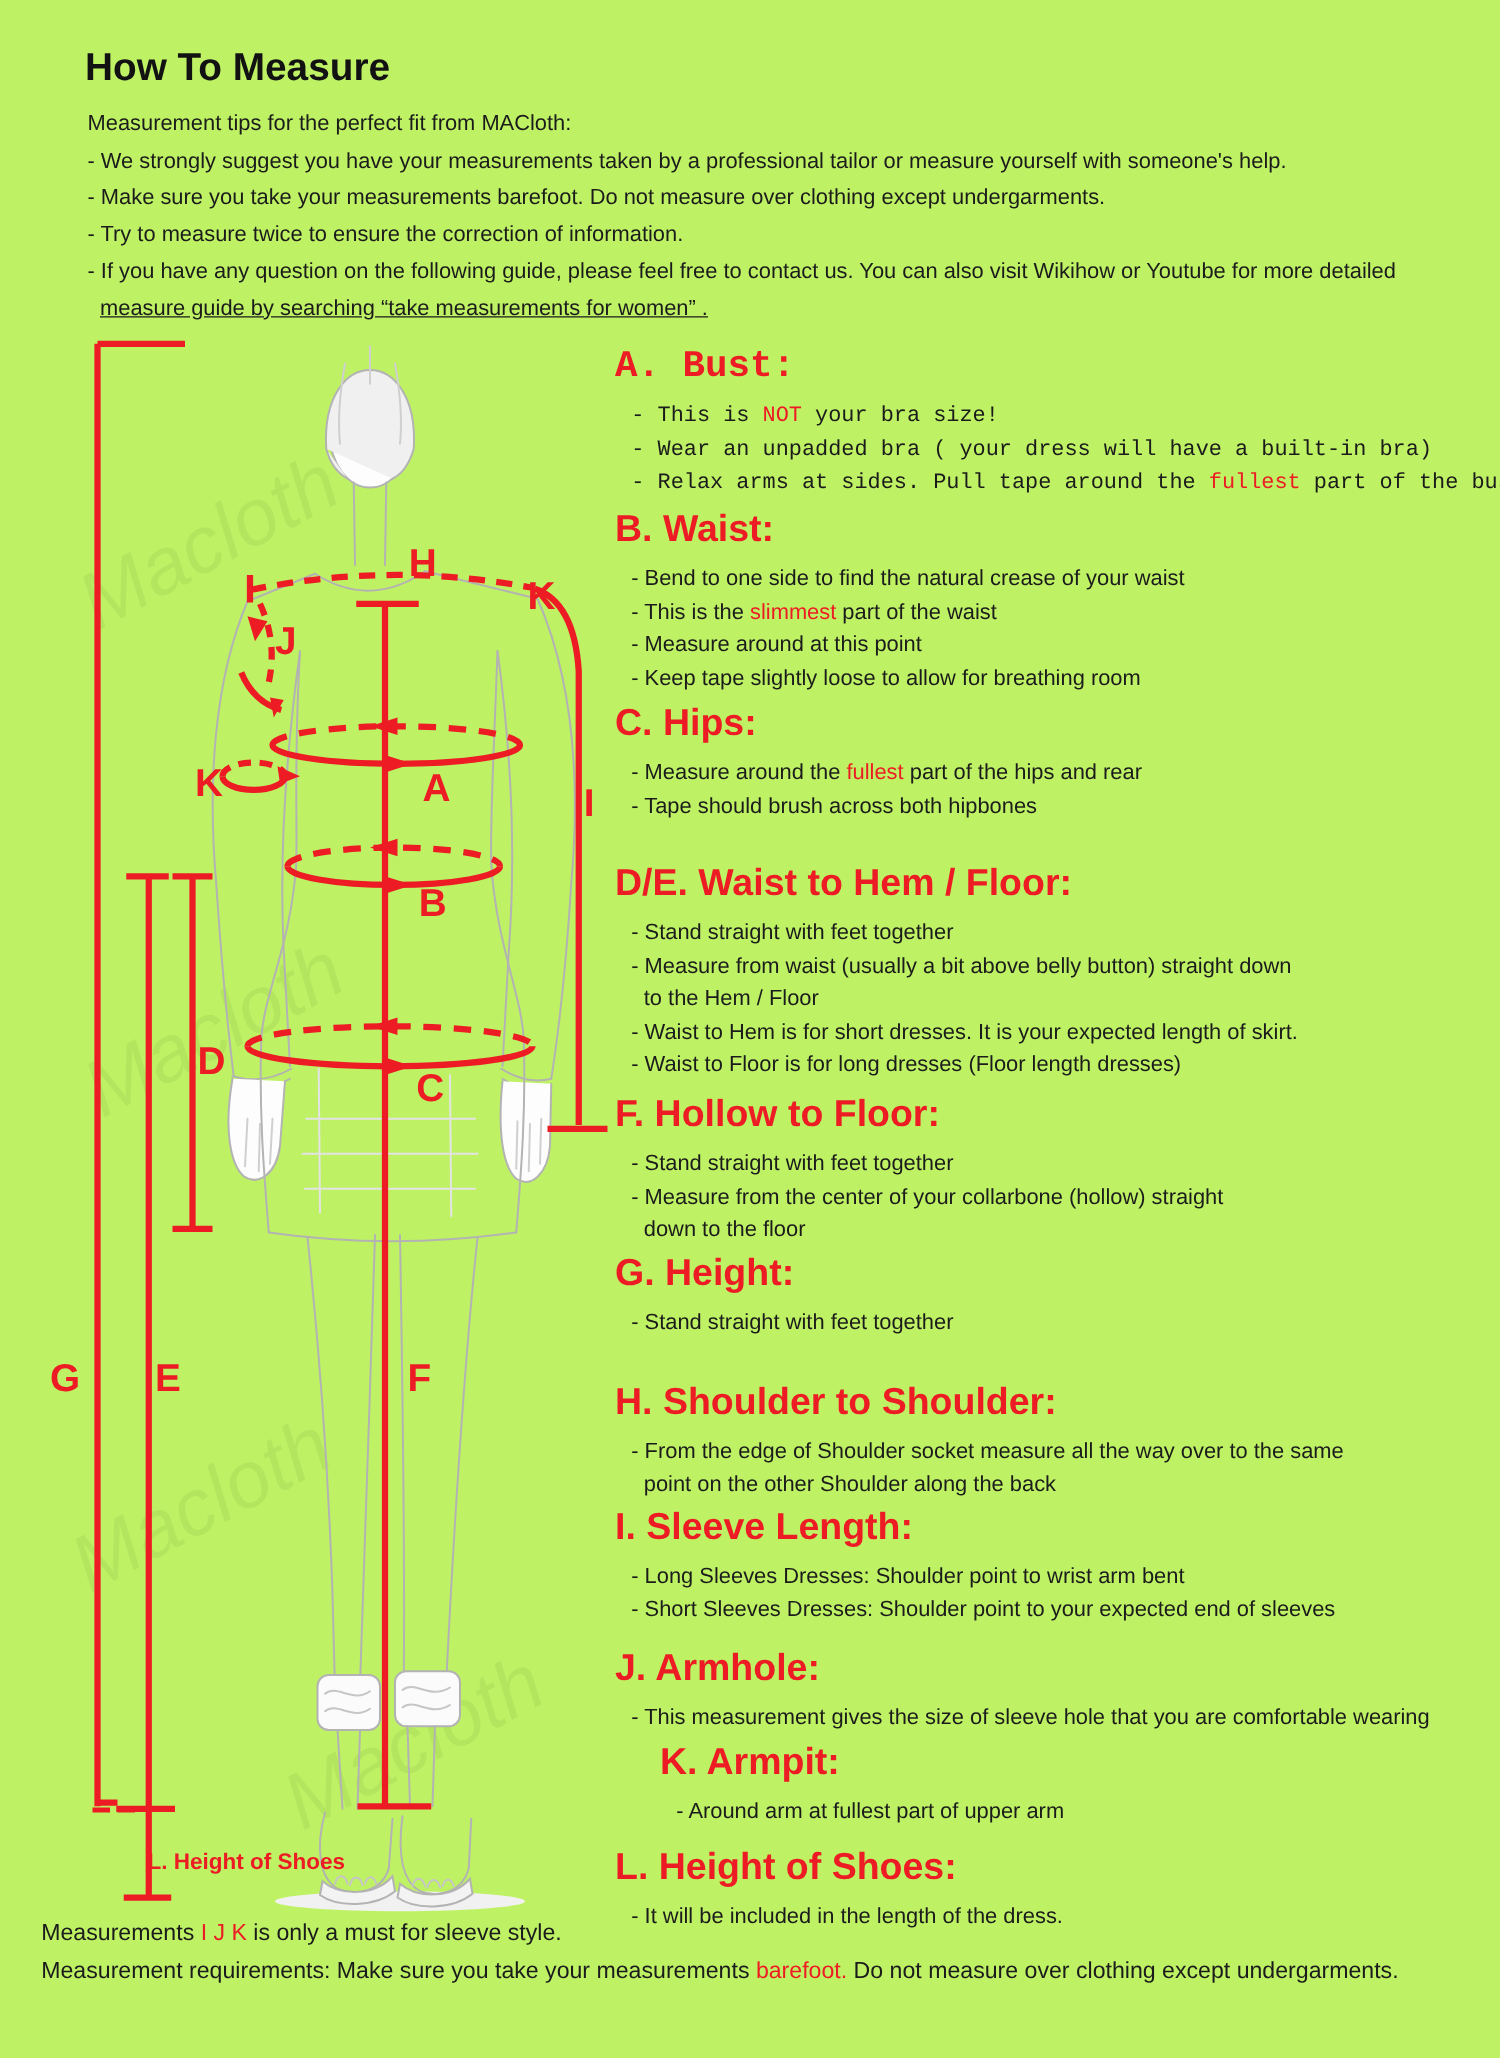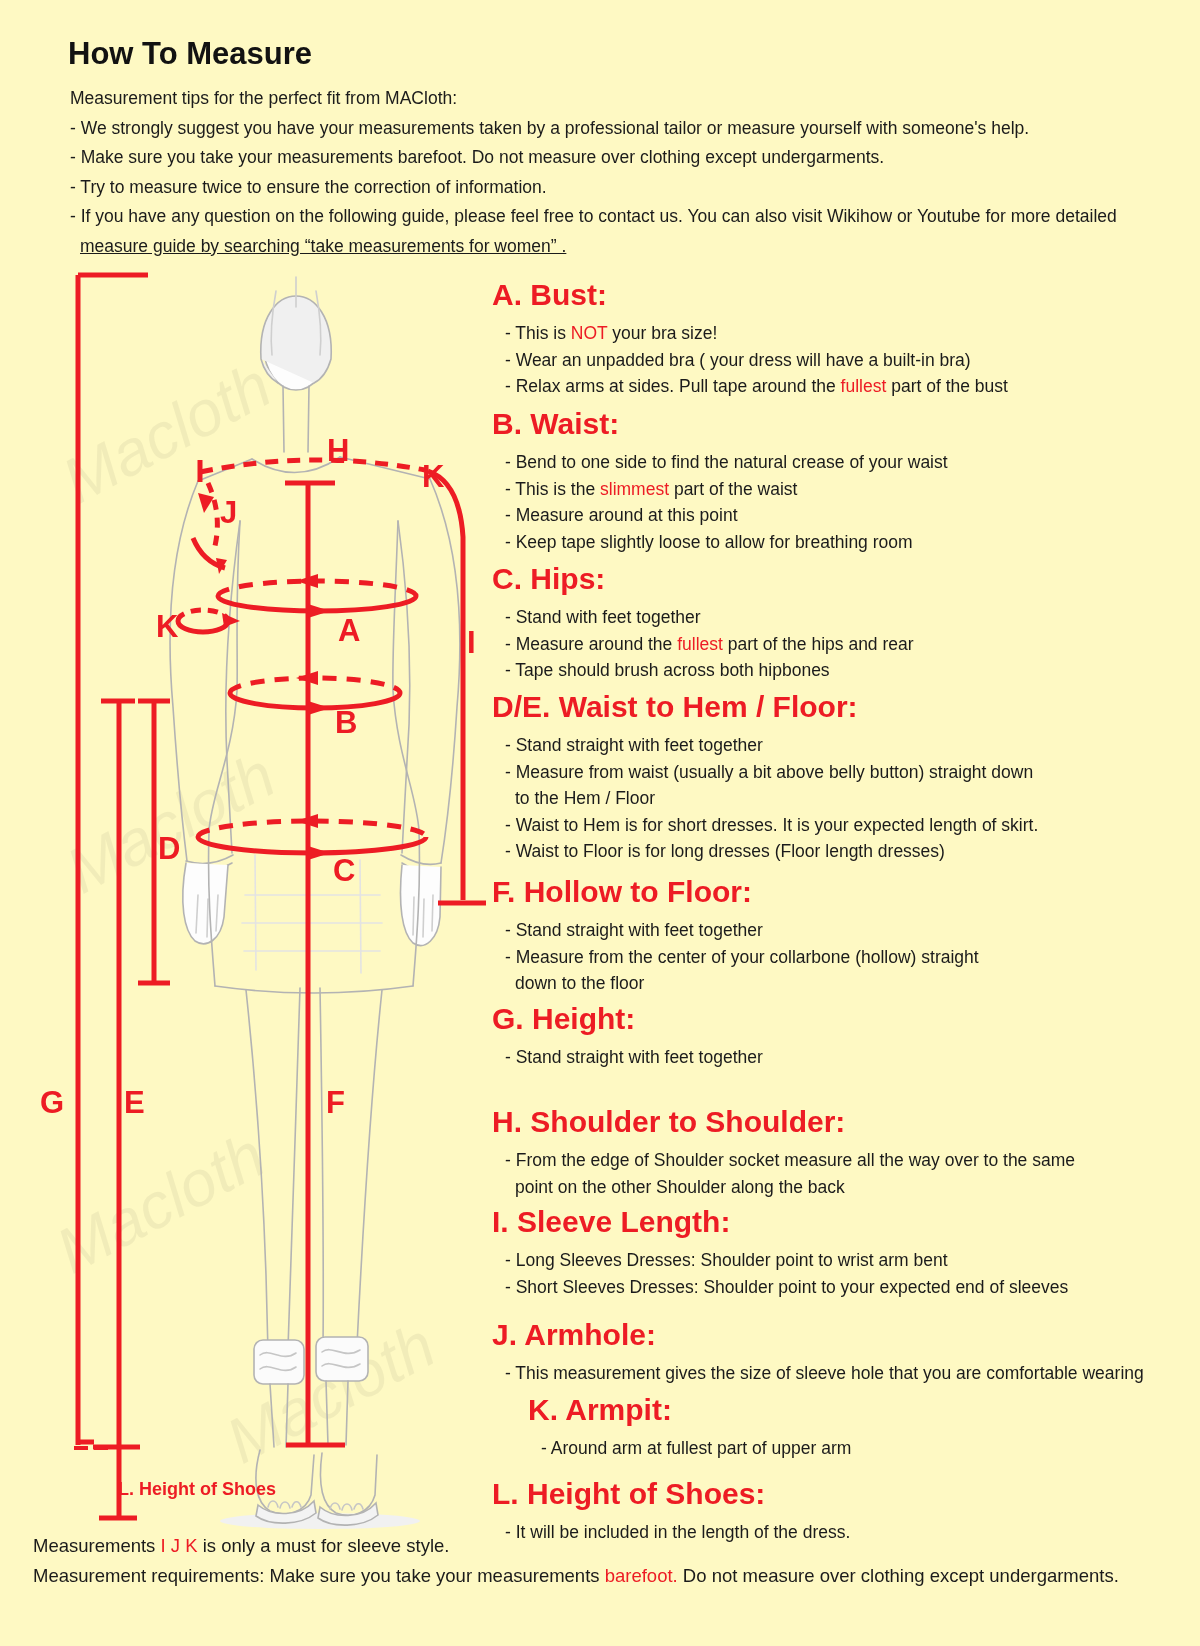--- a/index.html
+++ b/index.html
@@ -1,17 +1,17 @@
 <!DOCTYPE html>
 <html><head>
 <meta charset="utf-8">
 <style>
   :root{ --red:#ed1c24; --ink:#1b1b1b; --sketch:#b3b3b3; --sketch-light:#dedede; }
   html,body{margin:0;padding:0;background:#fff;}
-  .canvas{position:relative;width:1200px;height:1646px;background:#fef9c3;overflow:hidden;
+  .canvas{position:relative;width:1200px;height:1646px;background:#bef264;overflow:hidden;
           font-family:"Liberation Sans",sans-serif;color:var(--ink);}
   .title{position:absolute;left:68px;top:36px;font-size:31px;font-weight:700;color:#121212;}
   .intro{position:absolute;left:70px;top:84px;font-size:17.5px;line-height:29.5px;white-space:nowrap;}
   .intro .line.cont{padding-left:10px;text-decoration:underline;}
   .section{position:absolute;left:492px;width:700px;}
   .section h2{margin:0 0 9px 0;font-size:30px;line-height:33px;font-weight:700;color:var(--red);}
   .bullet{font-size:17.5px;line-height:26.5px;padding-left:13px;white-space:nowrap;}
   .bullet.cont{padding-left:23px;}
   .red{color:var(--red);}
   .footer-line{position:absolute;left:33px;font-size:18.5px;line-height:24px;white-space:nowrap;}
@@ -159,36 +159,35 @@
         <text class="letter" x="437" y="398">I</text>
         <text class="letter" x="10" y="858">G</text>
         <text class="letter" x="94" y="858">E</text>
         <text class="letter" x="296" y="858">F</text>
         <text class="small-label" x="88" y="1240">L. Height of Shoes</text>
       </g>
     </svg>
   </div>
 
   <div id="sections">
-      <div class="section" style="top: 278px;">
+      <div class="section" style="top: 278px; font-family: Liberation Mono, monospace;">
         <h2>A. Bust:</h2>
         <div class="bullet"><span>- This is </span><span class="red">NOT</span><span> your bra size!</span></div>
         <div class="bullet"><span>- Wear an unpadded bra ( your dress will have a built-in bra)</span></div>
         <div class="bullet"><span>- Relax arms at sides. Pull tape around the </span><span class="red">fullest</span><span> part of the bust</span></div>
       </div>
       <div class="section" style="top: 407px;">
         <h2>B. Waist:</h2>
         <div class="bullet"><span>- Bend to one side to find the natural crease of your waist</span></div>
         <div class="bullet"><span>- This is the </span><span class="red">slimmest</span><span> part of the waist</span></div>
         <div class="bullet"><span>- Measure around at this point</span></div>
         <div class="bullet"><span>- Keep tape slightly loose to allow for breathing room</span></div>
       </div>
       <div class="section" style="top: 562px;">
         <h2>C. Hips:</h2>
-        <div class="bullet"><span>- Stand with feet together</span></div>
         <div class="bullet"><span>- Measure around the </span><span class="red">fullest</span><span> part of the hips and rear</span></div>
         <div class="bullet"><span>- Tape should brush across both hipbones</span></div>
       </div>
       <div class="section" style="top: 690px;">
         <h2>D/E. Waist to Hem / Floor:</h2>
         <div class="bullet"><span>- Stand straight with feet together</span></div>
         <div class="bullet"><span>- Measure from waist (usually a bit above belly button) straight down</span></div>
         <div class="bullet cont"><span>to the Hem / Floor</span></div>
         <div class="bullet"><span>- Waist to Hem is for short dresses. It is your expected length of skirt.</span></div>
         <div class="bullet"><span>- Waist to Floor is for long dresses (Floor length dresses)</span></div>

